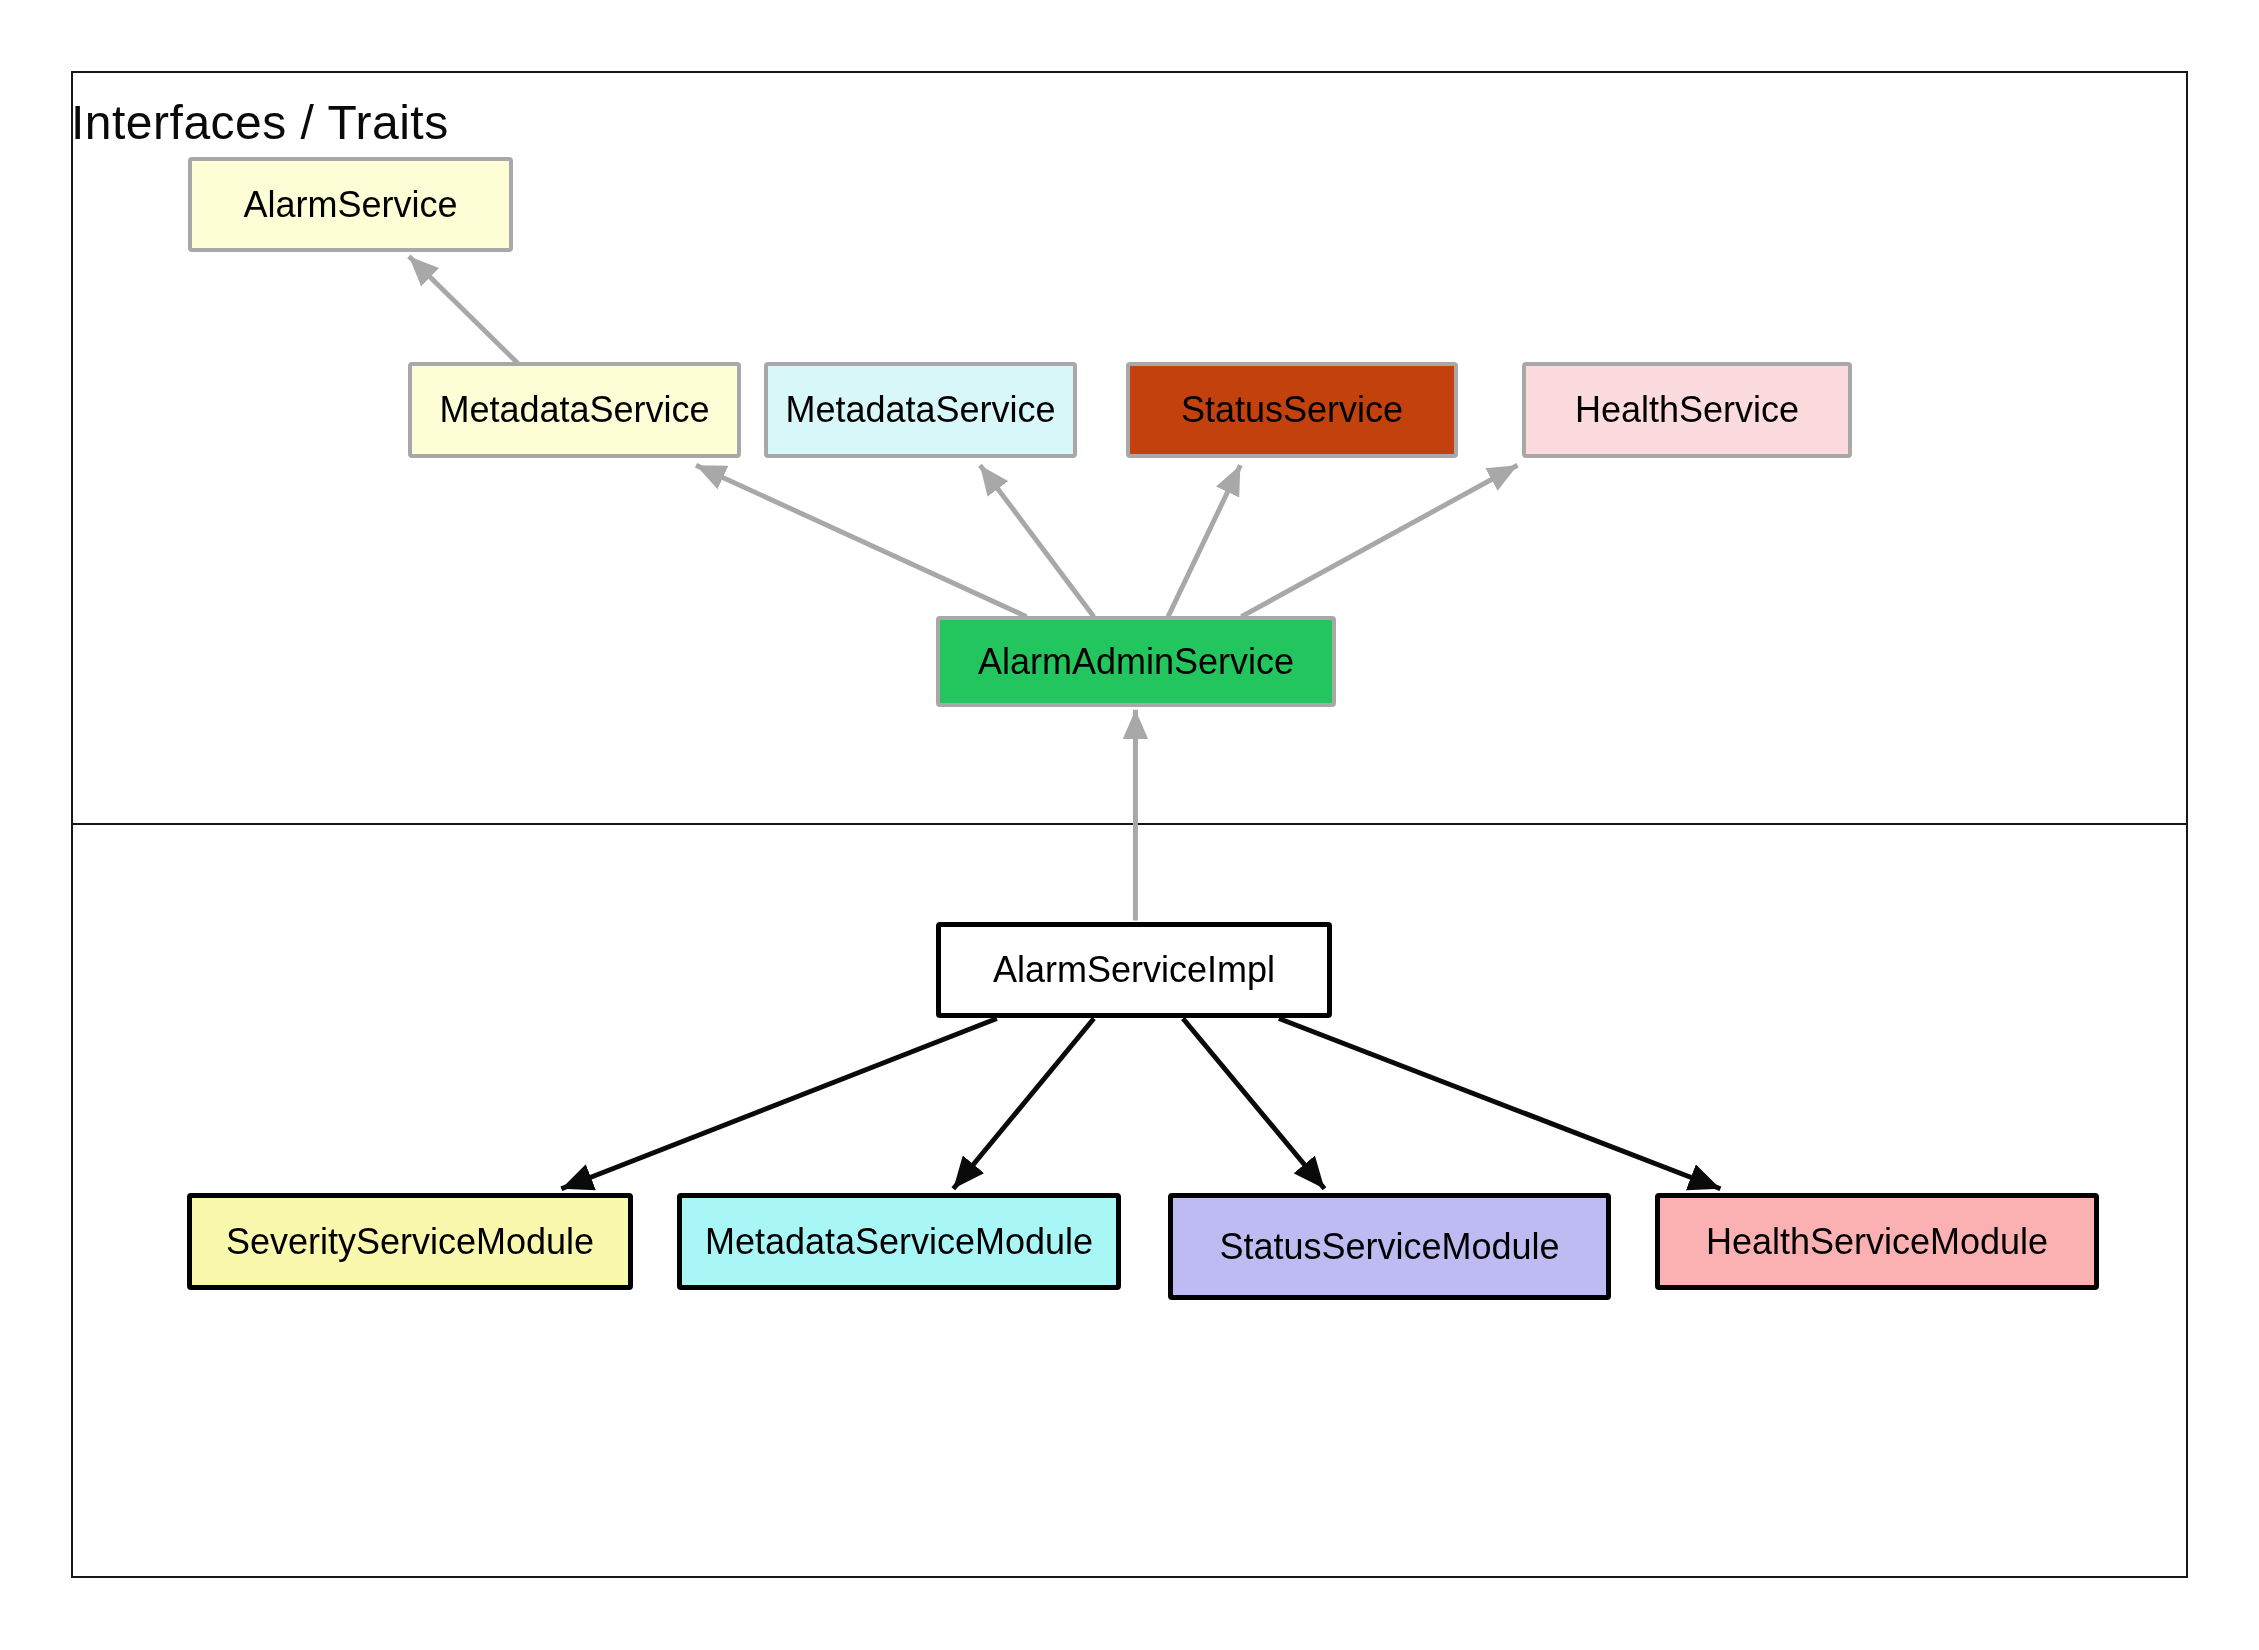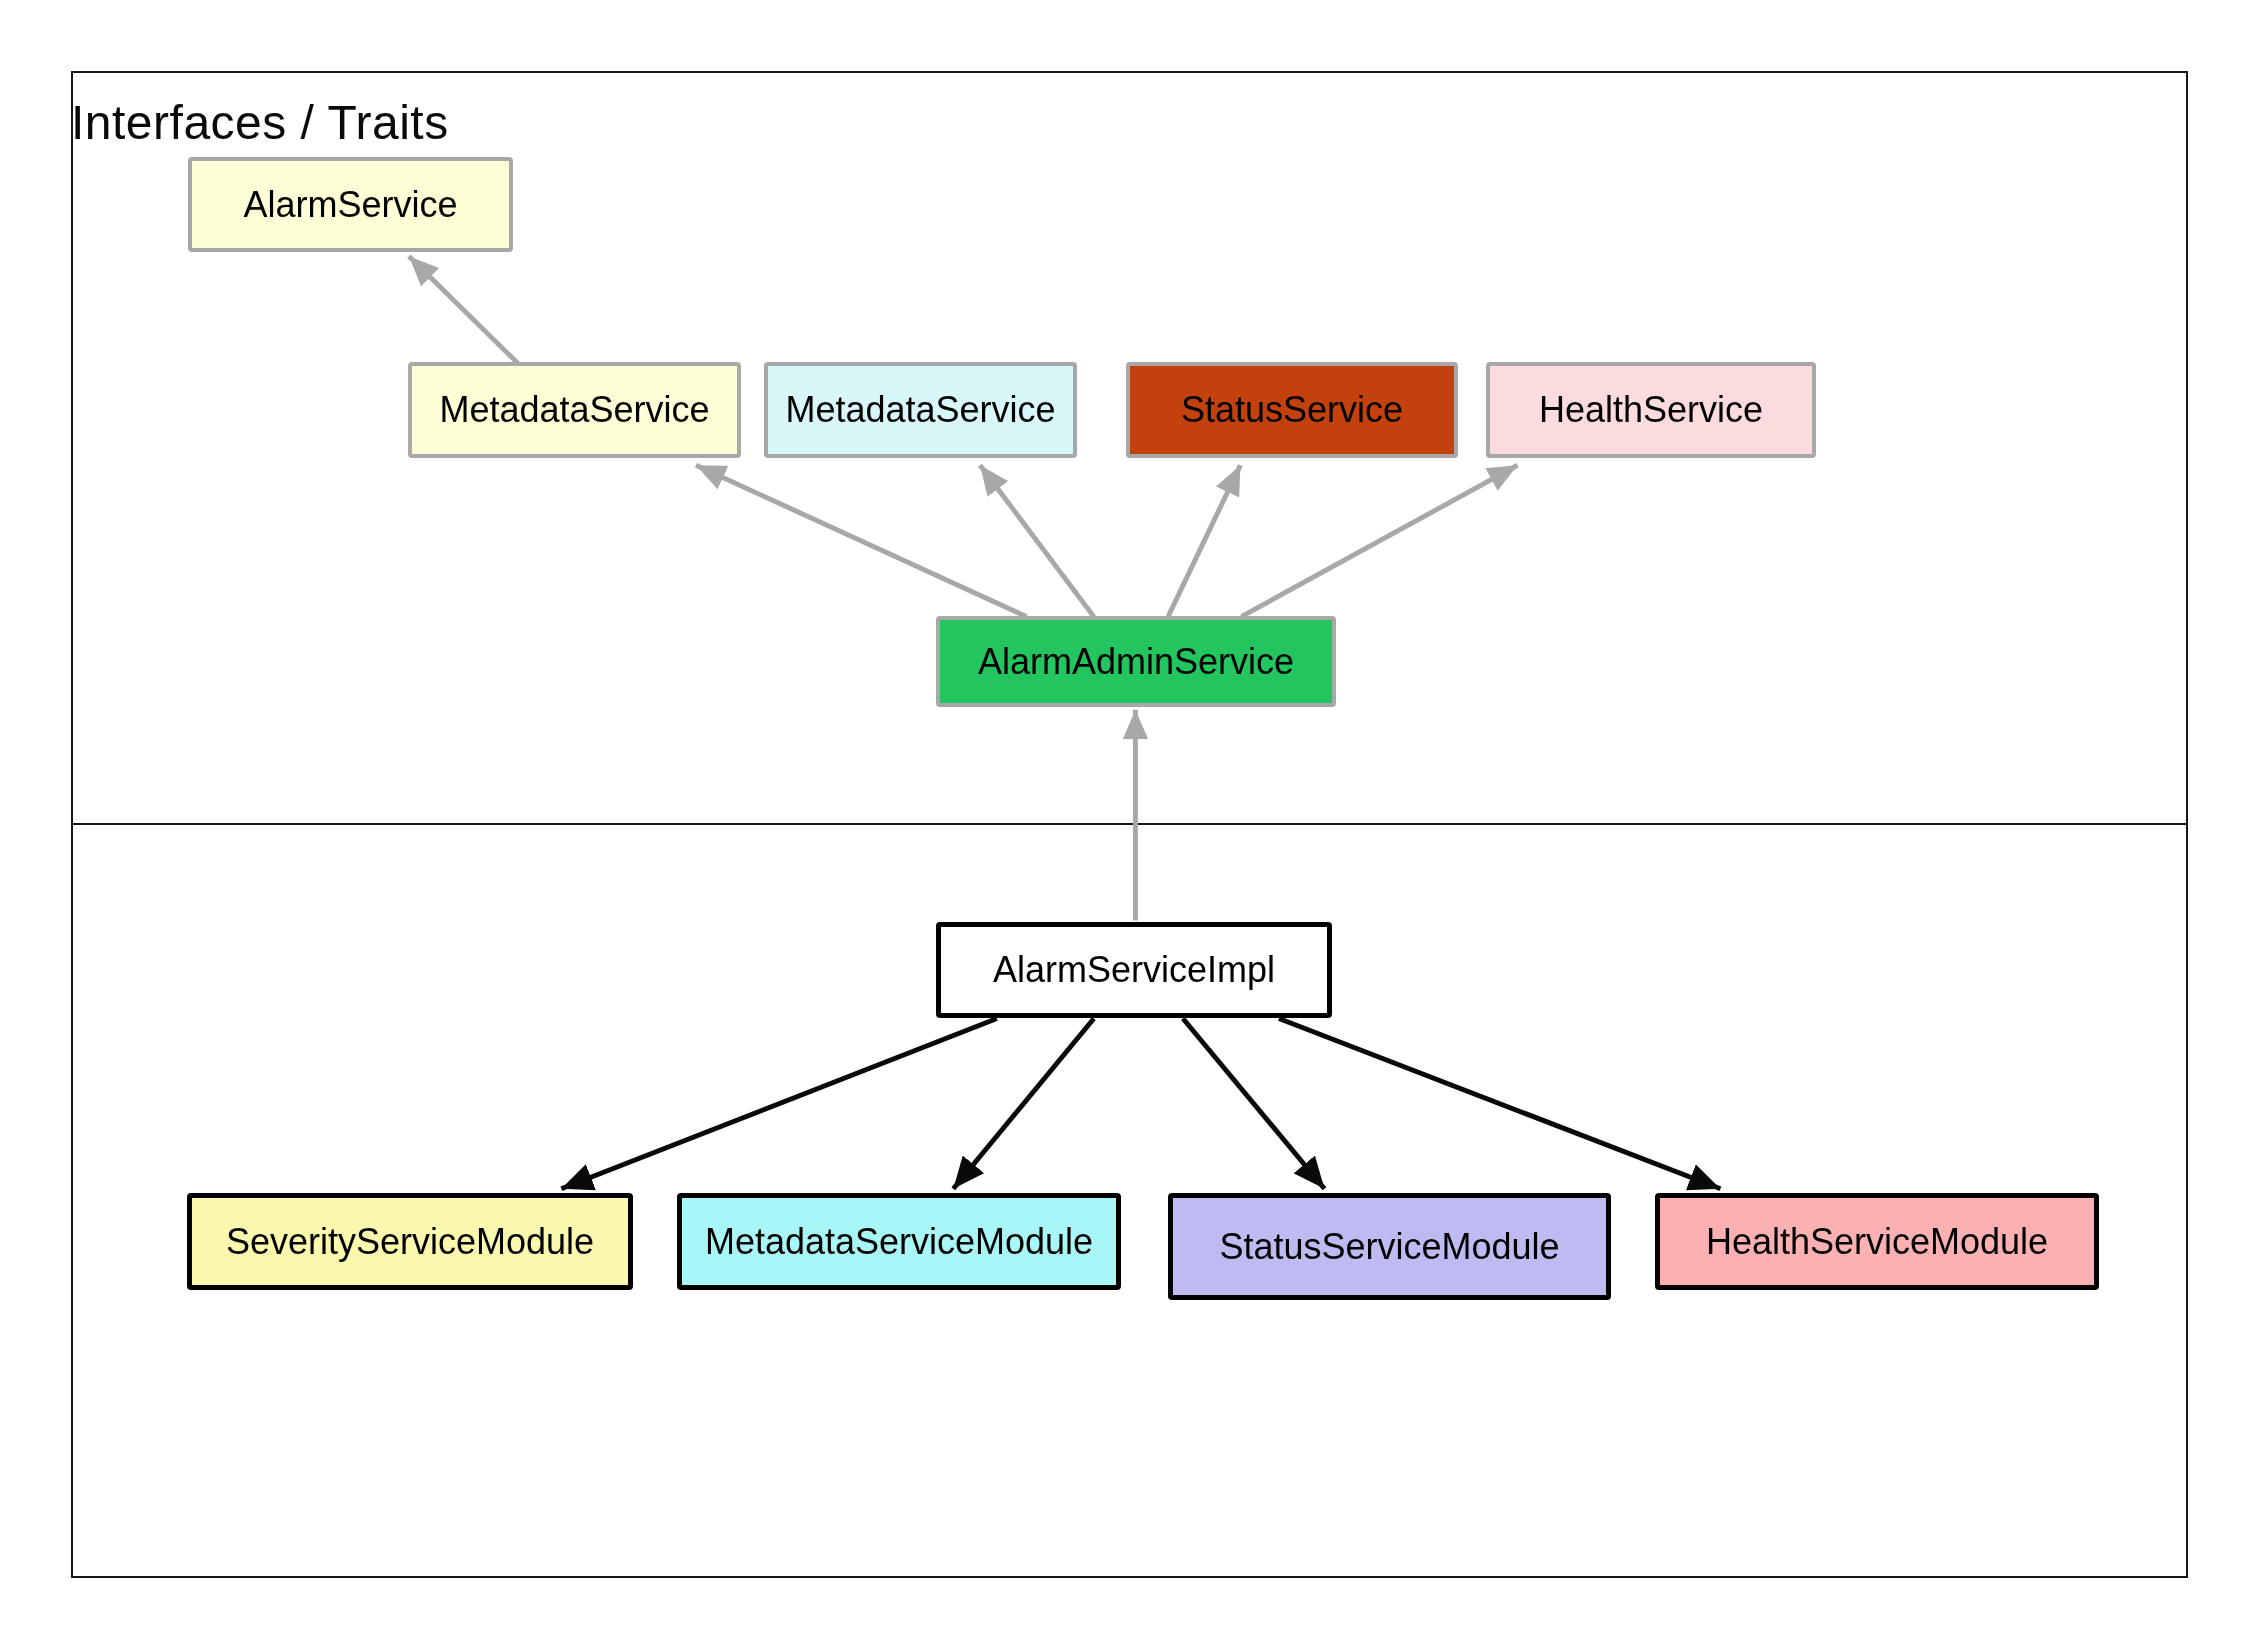--- a/index.html
+++ b/index.html
@@ -64,21 +64,21 @@
         <line x1="1195" y1="1029" x2="1338" y2="1201" stroke="#0a0a0a" stroke-width="5" marker-end="url(#ah-black)"></line>
         <line x1="1292" y1="1029" x2="1738" y2="1201" stroke="#0a0a0a" stroke-width="5" marker-end="url(#ah-black)"></line>
       </g>
   </svg>
 
   <div>
       <div class="node" style="left: 188px; top: 157px; width: 325px; height: 95px; background: rgb(253, 253, 214); border: 4px solid rgb(168, 168, 168);">AlarmService</div>
       <div class="node" style="left: 408px; top: 362px; width: 333px; height: 96px; background: rgb(253, 253, 214); border: 4px solid rgb(168, 168, 168);">MetadataService</div>
       <div class="node" style="left: 764px; top: 362px; width: 313px; height: 96px; background: rgb(216, 247, 249); border: 4px solid rgb(168, 168, 168);">MetadataService</div>
       <div class="node" style="left: 1126px; top: 362px; width: 332px; height: 96px; background: #c2410c; border: 4px solid rgb(168, 168, 168);">StatusService</div>
-      <div class="node" style="left: 1486px; top: 362px; width: 330px; height: 96px; background: rgb(251, 219, 221); border: 4px solid rgb(168, 168, 168);">HealthService</div>
+      <div class="node" style="left: 1522px; top: 362px; width: 330px; height: 96px; background: rgb(251, 219, 221); border: 4px solid rgb(168, 168, 168);">HealthService</div>
       <div class="node" style="left: 936px; top: 616px; width: 400px; height: 91px; background: #22c55e; border: 4px solid rgb(168, 168, 168);">AlarmAdminService</div>
       <div class="node" style="left: 936px; top: 922px; width: 396px; height: 96px; background: rgb(255, 255, 255); border: 5px solid rgb(0, 0, 0);">AlarmServiceImpl</div>
       <div class="node" style="left: 187px; top: 1193px; width: 446px; height: 97px; background: rgb(250, 248, 173); border: 5px solid rgb(0, 0, 0);">SeverityServiceModule</div>
       <div class="node" style="left: 677px; top: 1193px; width: 444px; height: 97px; background: rgb(169, 246, 247); border: 5px solid rgb(0, 0, 0);">MetadataServiceModule</div>
       <div class="node" style="left: 1168px; top: 1193px; width: 443px; height: 107px; background: rgb(190, 187, 242); border: 5px solid rgb(0, 0, 0);">StatusServiceModule</div>
       <div class="node" style="left: 1655px; top: 1193px; width: 444px; height: 97px; background: rgb(251, 177, 178); border: 5px solid rgb(0, 0, 0);">HealthServiceModule</div>
     </div>
 </div>
 
 

